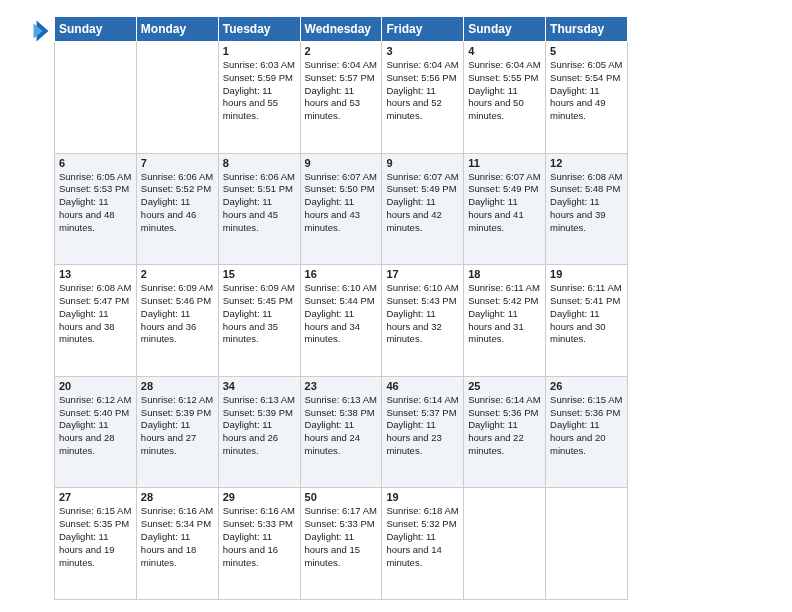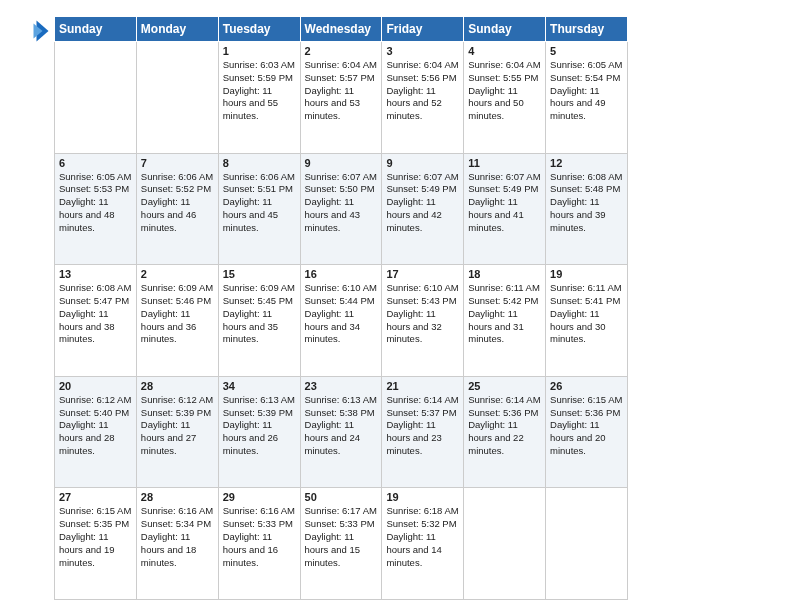--- a/index.html
+++ b/index.html
@@ -265,21 +265,21 @@
 Sunset: 5:39 PM
 Daylight: 11 hours and 26 minutes.</div>
           </td>
           <td>
             <span class="day-num">23</span>
             <div class="cell-content" style="white-space: pre-line;">Sunrise: 6:13 AM
 Sunset: 5:38 PM
 Daylight: 11 hours and 24 minutes.</div>
           </td>
           <td>
-            <span class="day-num">21</span>
+            <span class="day-num">46</span>
             <div class="cell-content" style="white-space: pre-line;">Sunrise: 6:14 AM
 Sunset: 5:37 PM
 Daylight: 11 hours and 23 minutes.</div>
           </td>
           <td>
             <span class="day-num">25</span>
             <div class="cell-content" style="white-space: pre-line;">Sunrise: 6:14 AM
 Sunset: 5:36 PM
 Daylight: 11 hours and 22 minutes.</div>
           </td>

